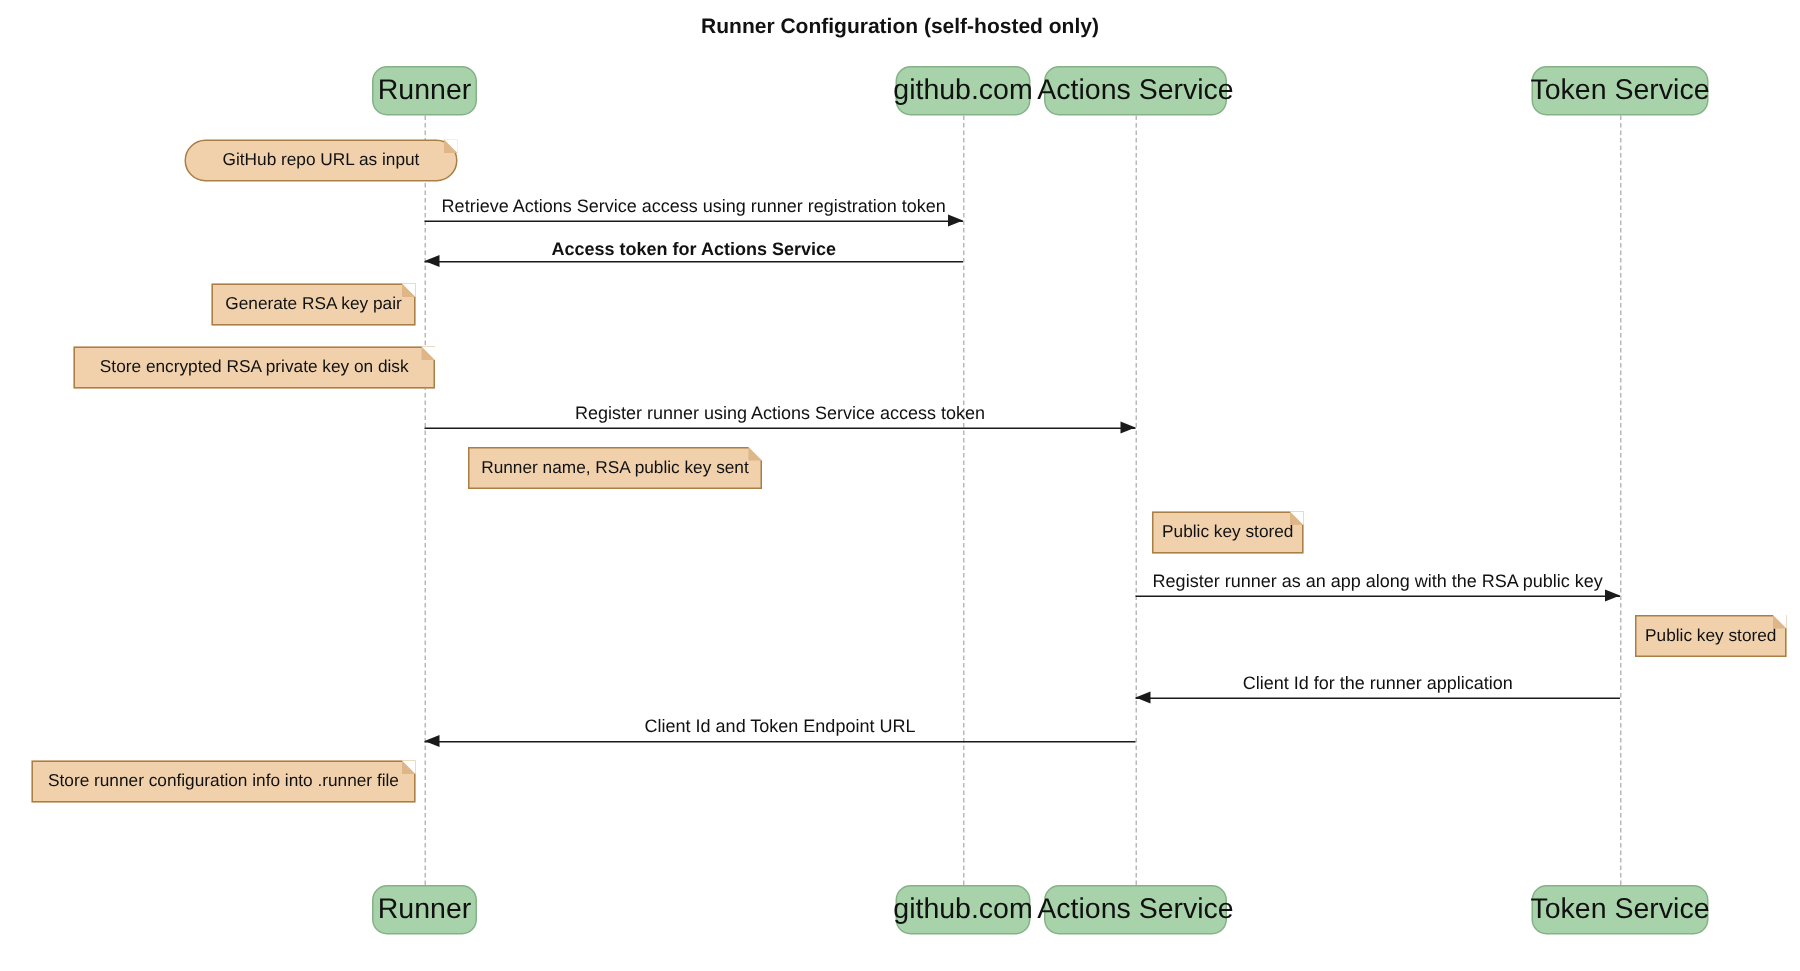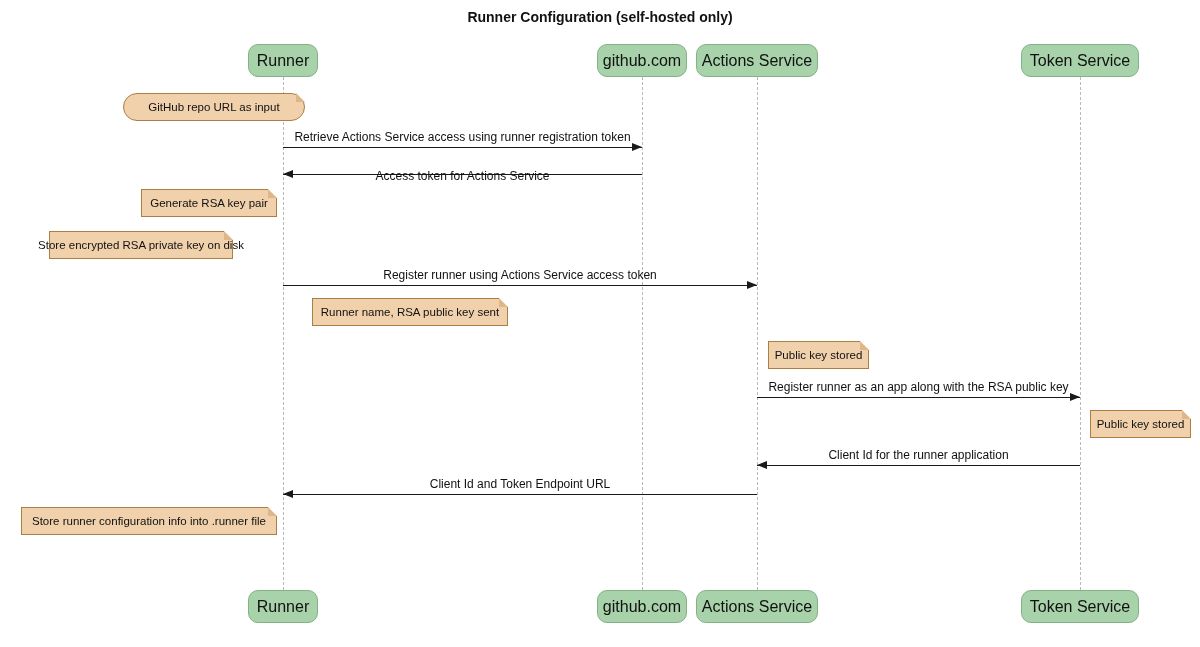--- a/index.html
+++ b/index.html
@@ -28,21 +28,21 @@
   }
   .actor-box {
     position: absolute;
     box-sizing: border-box;
     background: var(--actor-fill, #a8d2aa);
     border: 1px solid var(--actor-border, #84b286);
     border-radius: 10px;
     display: flex;
     align-items: center;
     justify-content: center;
-    font-size: 16px;
+    font-size: 19px;
     color: #111111;
     white-space: nowrap;
   }
   .msg-line {
     position: absolute;
     height: 0;
     border-top: 1px solid var(--arrow, #1a1a1a);
   }
   .msg-label {
     position: absolute;
@@ -117,40 +117,40 @@
       <span>Token Service</span>
     </div>
     <div class="actor-box" style="left: 1021px; top: 590px; width: 118px; height: 33px;">
       <span>Token Service</span>
     </div>
     <div class="msg-line" style="left: 283px; top: 147px; width: 359px;"></div>
     <div class="arrow-head right" style="left: 632px; top: 143px;"></div>
     <div class="msg-label" style="left: 462.5px; top: 130px;">Retrieve Actions Service access using runner registration token</div>
     <div class="msg-line" style="left: 283px; top: 174px; width: 359px;"></div>
     <div class="arrow-head left" style="left: 283px; top: 170px;"></div>
-    <div class="msg-label" style="left: 462.5px; top: 169px;">Access token for Actions Service</div>
+    <div class="msg-label" style="left: 462.5px; top: 159px; font-weight: bold;">Access token for Actions Service</div>
     <div class="msg-line" style="left: 283px; top: 285px; width: 474px;"></div>
     <div class="arrow-head right" style="left: 747px; top: 281px;"></div>
     <div class="msg-label" style="left: 520px; top: 268px;">Register runner using Actions Service access token</div>
     <div class="msg-line" style="left: 757px; top: 397px; width: 323px;"></div>
     <div class="arrow-head right" style="left: 1070px; top: 393px;"></div>
     <div class="msg-label" style="left: 918.5px; top: 380px;">Register runner as an app along with the RSA public key</div>
     <div class="msg-line" style="left: 757px; top: 465px; width: 323px;"></div>
     <div class="arrow-head left" style="left: 757px; top: 461px;"></div>
     <div class="msg-label" style="left: 918.5px; top: 448px;">Client Id for the runner application</div>
     <div class="msg-line" style="left: 283px; top: 494px; width: 474px;"></div>
     <div class="arrow-head left" style="left: 283px; top: 490px;"></div>
     <div class="msg-label" style="left: 520px; top: 477px;">Client Id and Token Endpoint URL</div>
     <div class="note" style="left: 123px; top: 93px; width: 182px; height: 28px; border-radius: 14px;">
       <span>GitHub repo URL as input</span>
     </div>
     <div class="note" style="left: 141px; top: 189px; width: 136px; height: 28px;">
       <span>Generate RSA key pair</span>
     </div>
-    <div class="note" style="left: 49px; top: 231px; width: 184px; height: 28px;">
+    <div class="note" style="left: 49px; top: 231px; width: 241px; height: 28px;">
       <span>Store encrypted RSA private key on disk</span>
     </div>
     <div class="note" style="left: 292px; top: 298px; width: 196px; height: 28px; margin-left: 20px;">
       <span>Runner name, RSA public key sent</span>
     </div>
     <div class="note" style="left: 768px; top: 341px; width: 101px; height: 28px;">
       <span>Public key stored</span>
     </div>
     <div class="note" style="left: 1090px; top: 410px; width: 101px; height: 28px;">
       <span>Public key stored</span>

